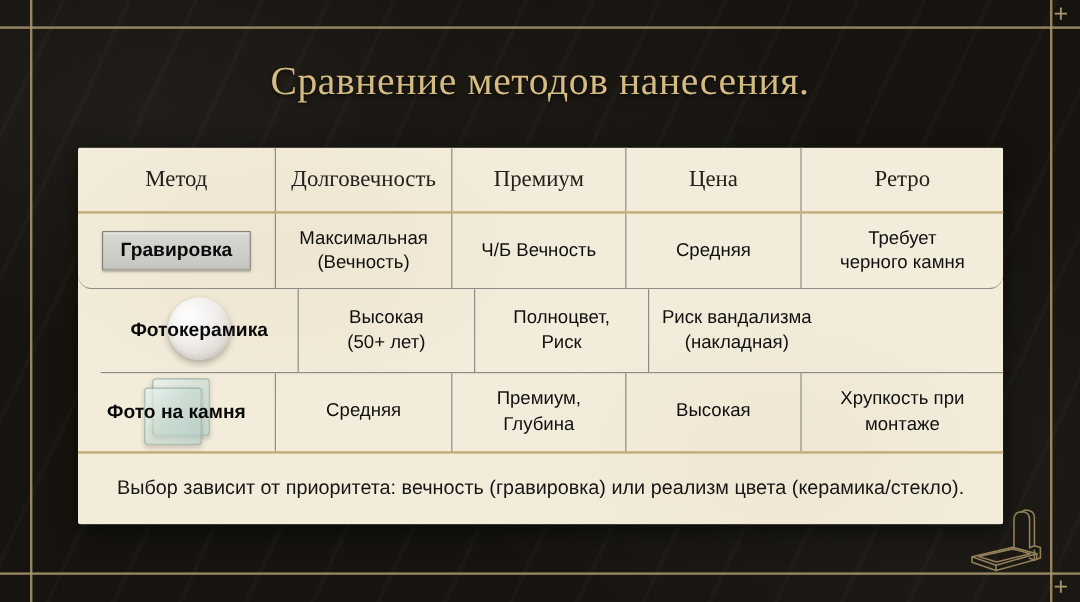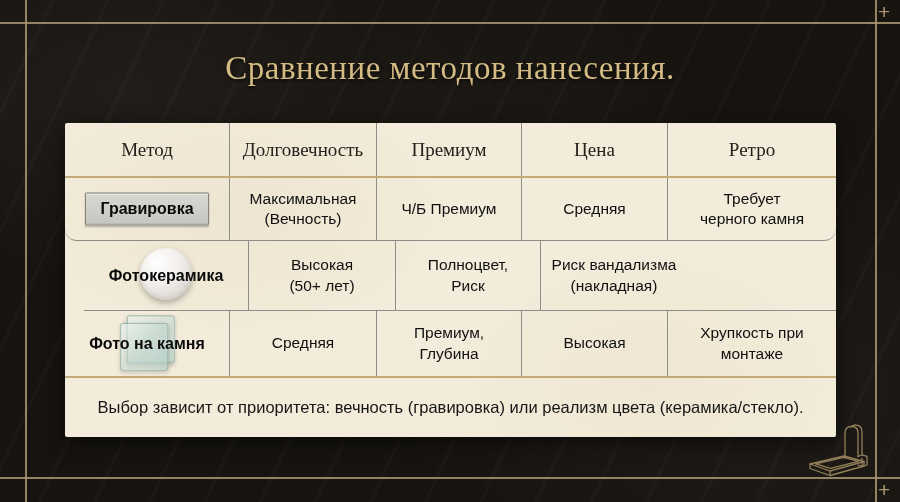--- a/index.html
+++ b/index.html
@@ -117,21 +117,21 @@
     <div class="cell">Ретро</div>
   </div>
 
   <div class="t-row t-body1">
     <div class="cell method-cell">
       <span class="plaque"></span>
       <span class="method-label">Гравировка</span>
     </div>
     <div class="cell">Максимальная
 (Вечность)</div>
-    <div class="cell">Ч/Б Премиум</div>
+    <div class="cell">Ч/Б Вечность</div>
     <div class="cell">Средняя</div>
     <div class="cell">Требует
 черного камня</div>
   </div>
 
   <div class="t-row t-body2">
     <div class="cell method-cell">
       <span class="ceramic"></span>
       <span class="method-label">Фотокерамика</span>
     </div>

